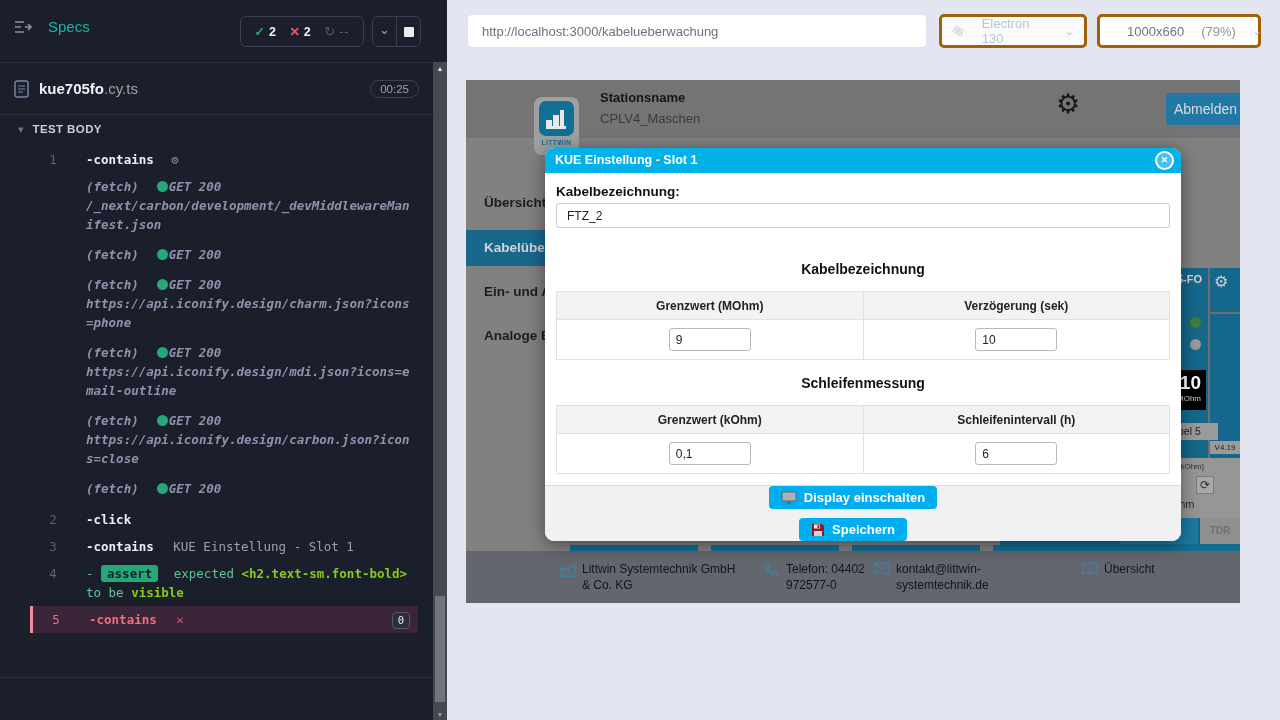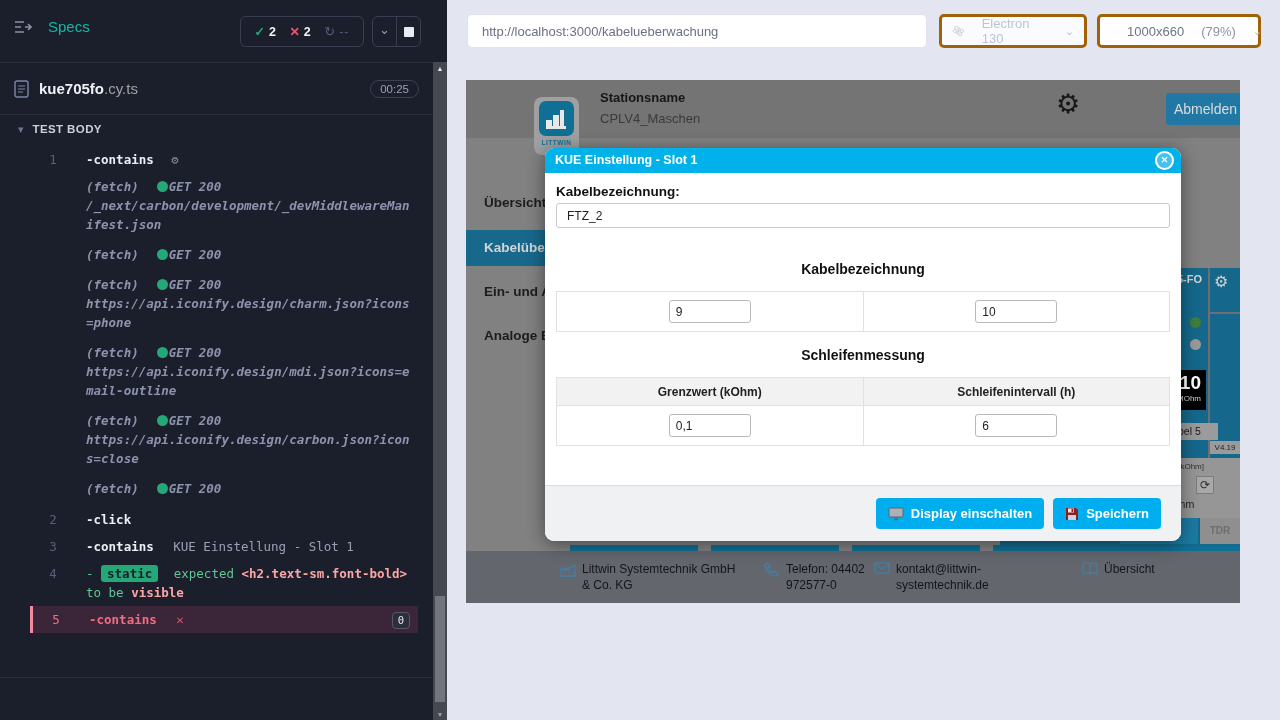--- a/index.html
+++ b/index.html
@@ -36,21 +36,21 @@
   .cmd-row { position:relative; padding:4px 8px 4px 56px; line-height:19px; }
   .cmd-num { position:absolute; left:6px; top:4px; width:34px; text-align:center; color:#586080; }
   .cmd-label { color:#eceef5; font-weight:bold; }
   .cmd-gear { color:#8a8fa5; font-size:12px; margin-left:10px; }
   .cmd-arg { color:#9aa0b4; margin-left:12px; }
   .cmd-fetch { position:relative; padding:3px 8px 3px 56px; margin-bottom:5px; line-height:19px; font-style:italic; font-weight:600; color:#8d93ad; }
   .f-dot { display:inline-block; width:11px; height:11px; border-radius:50%; background:#24a877; margin:0 1px -1px 18px; }
   .f-url { word-break:break-all; color:#8d93ad; }
   .assert-row { color:#5fc795; }
   .assert-badge { background:#24a877; color:#1b1e2b; font-weight:bold; border-radius:3px; padding:1px 6px; margin-right:8px; }
-  .assert-sel { color:#fca5a5; font-weight:bold; }
+  .assert-sel { color:#84cc16; font-weight:bold; }
   .fail-row { background:#3a2539; border-left:3px solid #f28b9e; margin-left:0; }
   .fail-row .cmd-num, .fail-row .cmd-label { color:#ef6e7f; }
   .fail-x { color:#e9536b; font-weight:bold; margin-left:12px; }
   .fail-count { position:absolute; right:8px; top:6px; background:#2b2e3d; border:1px solid #575a68; border-radius:4px; color:#e8e9ef; font-size:10.5px; padding:0 5px; line-height:15px; font-style:normal; }
   .d3 { position:absolute; top:677px; }
 
   
   .rep-scrollbar { position:absolute; left:433px; top:0; width:14px; height:720px; background:#1b1e2b; }
   .sb-track { position:absolute; left:0; top:62px; width:14px; height:658px; background:#45484f; }
   .sb-arrow { position:absolute; left:0; width:14px; text-align:center; font-size:7px; color:#e8e8e8; }
@@ -119,21 +119,21 @@
   .modal-body { position:absolute; left:0; top:25px; width:636px; padding:0 11px; }
   .m-label { margin-top:11px; font-size:13.5px; font-weight:bold; color:#111; }
   .m-input { display:block; width:100%; height:25px; border:1px solid #c9c9c9; border-radius:3px; margin-top:4px; font-size:12px; padding:0 10px; color:#222; font-family:"Liberation Sans", sans-serif; }
   .m-heading { text-align:center; font-size:14px; font-weight:bold; color:#111; }
   .mh1 { margin-top:33px; }
   .mh2 { margin-top:15px; }
   .m-table { width:100%; border-collapse:collapse; margin-top:14px; }
   .m-table th { background:#f2f2f3; border:1px solid #e1e1e3; font-size:12px; font-weight:bold; color:#222; height:28px; width:50%; }
   .m-table td { border:1px solid #e1e1e3; height:40px; text-align:center; }
   .cell-input { width:82px; height:23px; border:1px solid #b9b9b9; border-radius:3px; font-size:12px; padding:0 6px; color:#222; font-family:"Liberation Sans", sans-serif; }
-  .modal-footer { position:absolute; left:0; bottom:0; width:636px; height:56px; background:#f0f1f3; border-top:1px solid #dcdcdc; border-radius:0 0 9px 9px; display:flex; align-items:center; justify-content:flex-end; gap:9px; padding-right:20px; }
+  .modal-footer { position:absolute; left:0; bottom:0; width:636px; height:56px; background:#f0f1f3; border-top:1px solid #dcdcdc; border-radius:0 0 9px 9px; display:flex; align-items:center; justify-content:flex-end; gap:9px; padding-right:20px;flex-direction:column; }
   .m-btn { height:31px; background:#00aeef; border:none; border-radius:4px; color:#fff; font-weight:bold; font-size:13px; display:flex; align-items:center; gap:7px; padding:0 12px; cursor:pointer; font-family:"Liberation Sans", sans-serif; }
 </style>
 </head>
 <body>
 
 <aside class="reporter">
   <div class="rep-header">
     <div class="specs-btn">
       <svg width="18" height="14" viewBox="0 0 18 14">
         <path d="M1 2h9 M1 7h6 M1 12h9" stroke="#8a90a8" stroke-width="1.6" fill="none"></path>
@@ -219,21 +219,21 @@
 
     <div class="cmd-row">
       <span class="cmd-num">3</span>
       <span class="cmd-label">-contains</span>
       <span class="cmd-arg">KUE Einstellung - Slot 1</span>
     </div>
 
     <div class="cmd-row assert-row">
       <span class="cmd-num">4</span>
       <span>-</span>
-      <span class="assert-badge">static</span>
+      <span class="assert-badge">assert</span>
       <span>expected</span>
       <span class="assert-sel">&lt;h2.text-sm.font-bold&gt;</span>
       <span>to be</span>
       <span class="assert-sel">visible</span>
     </div>
 
     <div class="cmd-row cmd-fetch-none fail-row">
       <span class="cmd-num">5</span>
       <span class="cmd-label">-contains</span>
       <span class="fail-x">✕</span>
@@ -374,20 +374,24 @@
       <span>KUE Einstellung - Slot 1</span>
       <div class="modal-close">✕</div>
     </div>
     <div class="modal-body">
       <div class="m-label">Kabelbezeichnung:</div>
       <input class="m-input" value="FTZ_2" style="">
 
       <div class="m-heading mh1">Kabelbezeichnung</div>
       <table class="m-table">
         <tbody>
+            <tr>
+          <th>Grenzwert (MOhm)</th>
+          <th>Verzögerung (sek)</th>
+        </tr>
         <tr>
           <td><input class="cell-input" value="9" style=""></td>
           <td><input class="cell-input" value="10" style=""></td>
         </tr>
       </tbody>
         </table>
 
       <div class="m-heading mh2">Schleifenmessung</div>
       <table class="m-table">
         <tbody>

